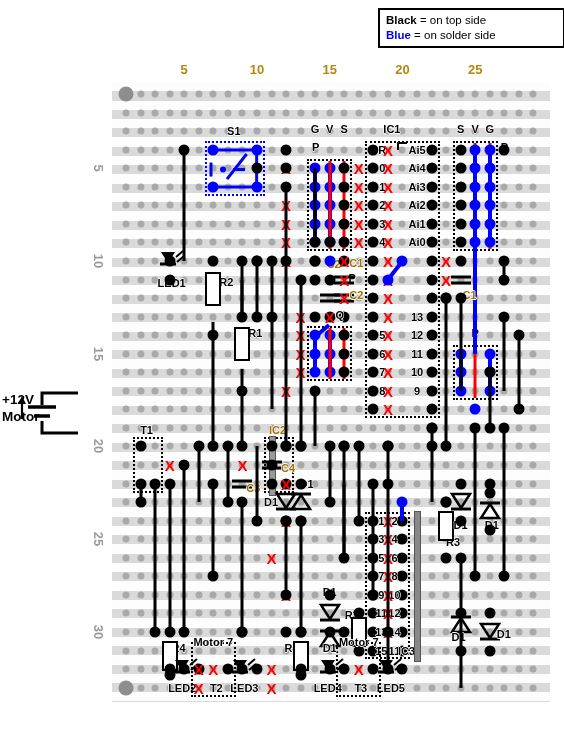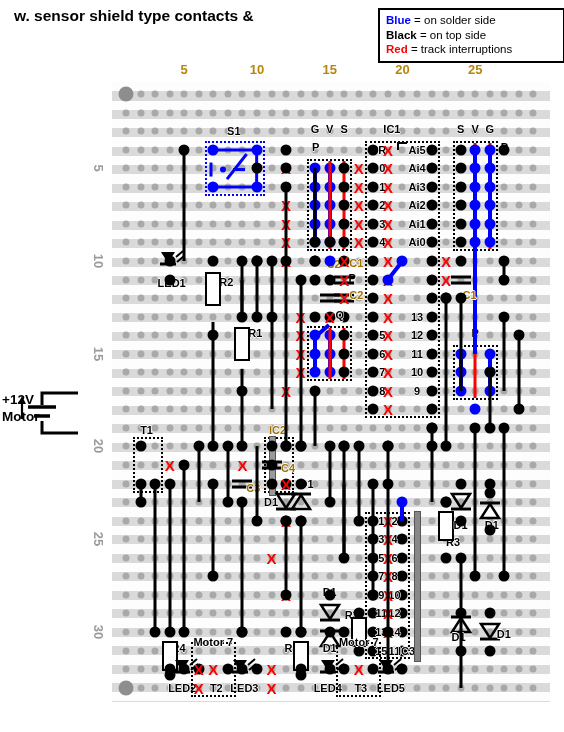--- a/index.html
+++ b/index.html
@@ -61,32 +61,28 @@
   .bwire.v{width:4px;transform:translateX(-50%);}
   .rline{position:absolute;background:#ff0000;width:3px;transform:translateX(-50%);}
   .res{position:absolute;border:2.5px solid #000;background:#fff;
        box-sizing:border-box;transform:translate(-50%,-50%);}
   .pwr{position:absolute;}
 </style>
 </head>
 <body>
 
 <div id="title">
-  <div>w. sensor shield type contacts &amp;</div>
 </div>
 
 <div id="legend">
   <div class="row">
-    <span class="k lg-blue">Blue</span><span> = on solder side</span>
-  </div>
-  <div class="row">
     <span class="k lg-black">Black</span><span> = on top side</span>
   </div>
   <div class="row">
-    <span class="k lg-red">Red</span><span> = track interruptions</span>
+    <span class="k lg-blue">Blue</span><span> = on solder side</span>
   </div>
 </div>
 
 <div id="cols">
     <span style="left: 72.2px; top: 0px;">5</span>
     <span style="left: 144.95px; top: 0px;">10</span>
     <span style="left: 217.7px; top: 0px;">15</span>
     <span style="left: 290.45px; top: 0px;">20</span>
     <span style="left: 363.2px; top: 0px;">25</span>
   </div>

